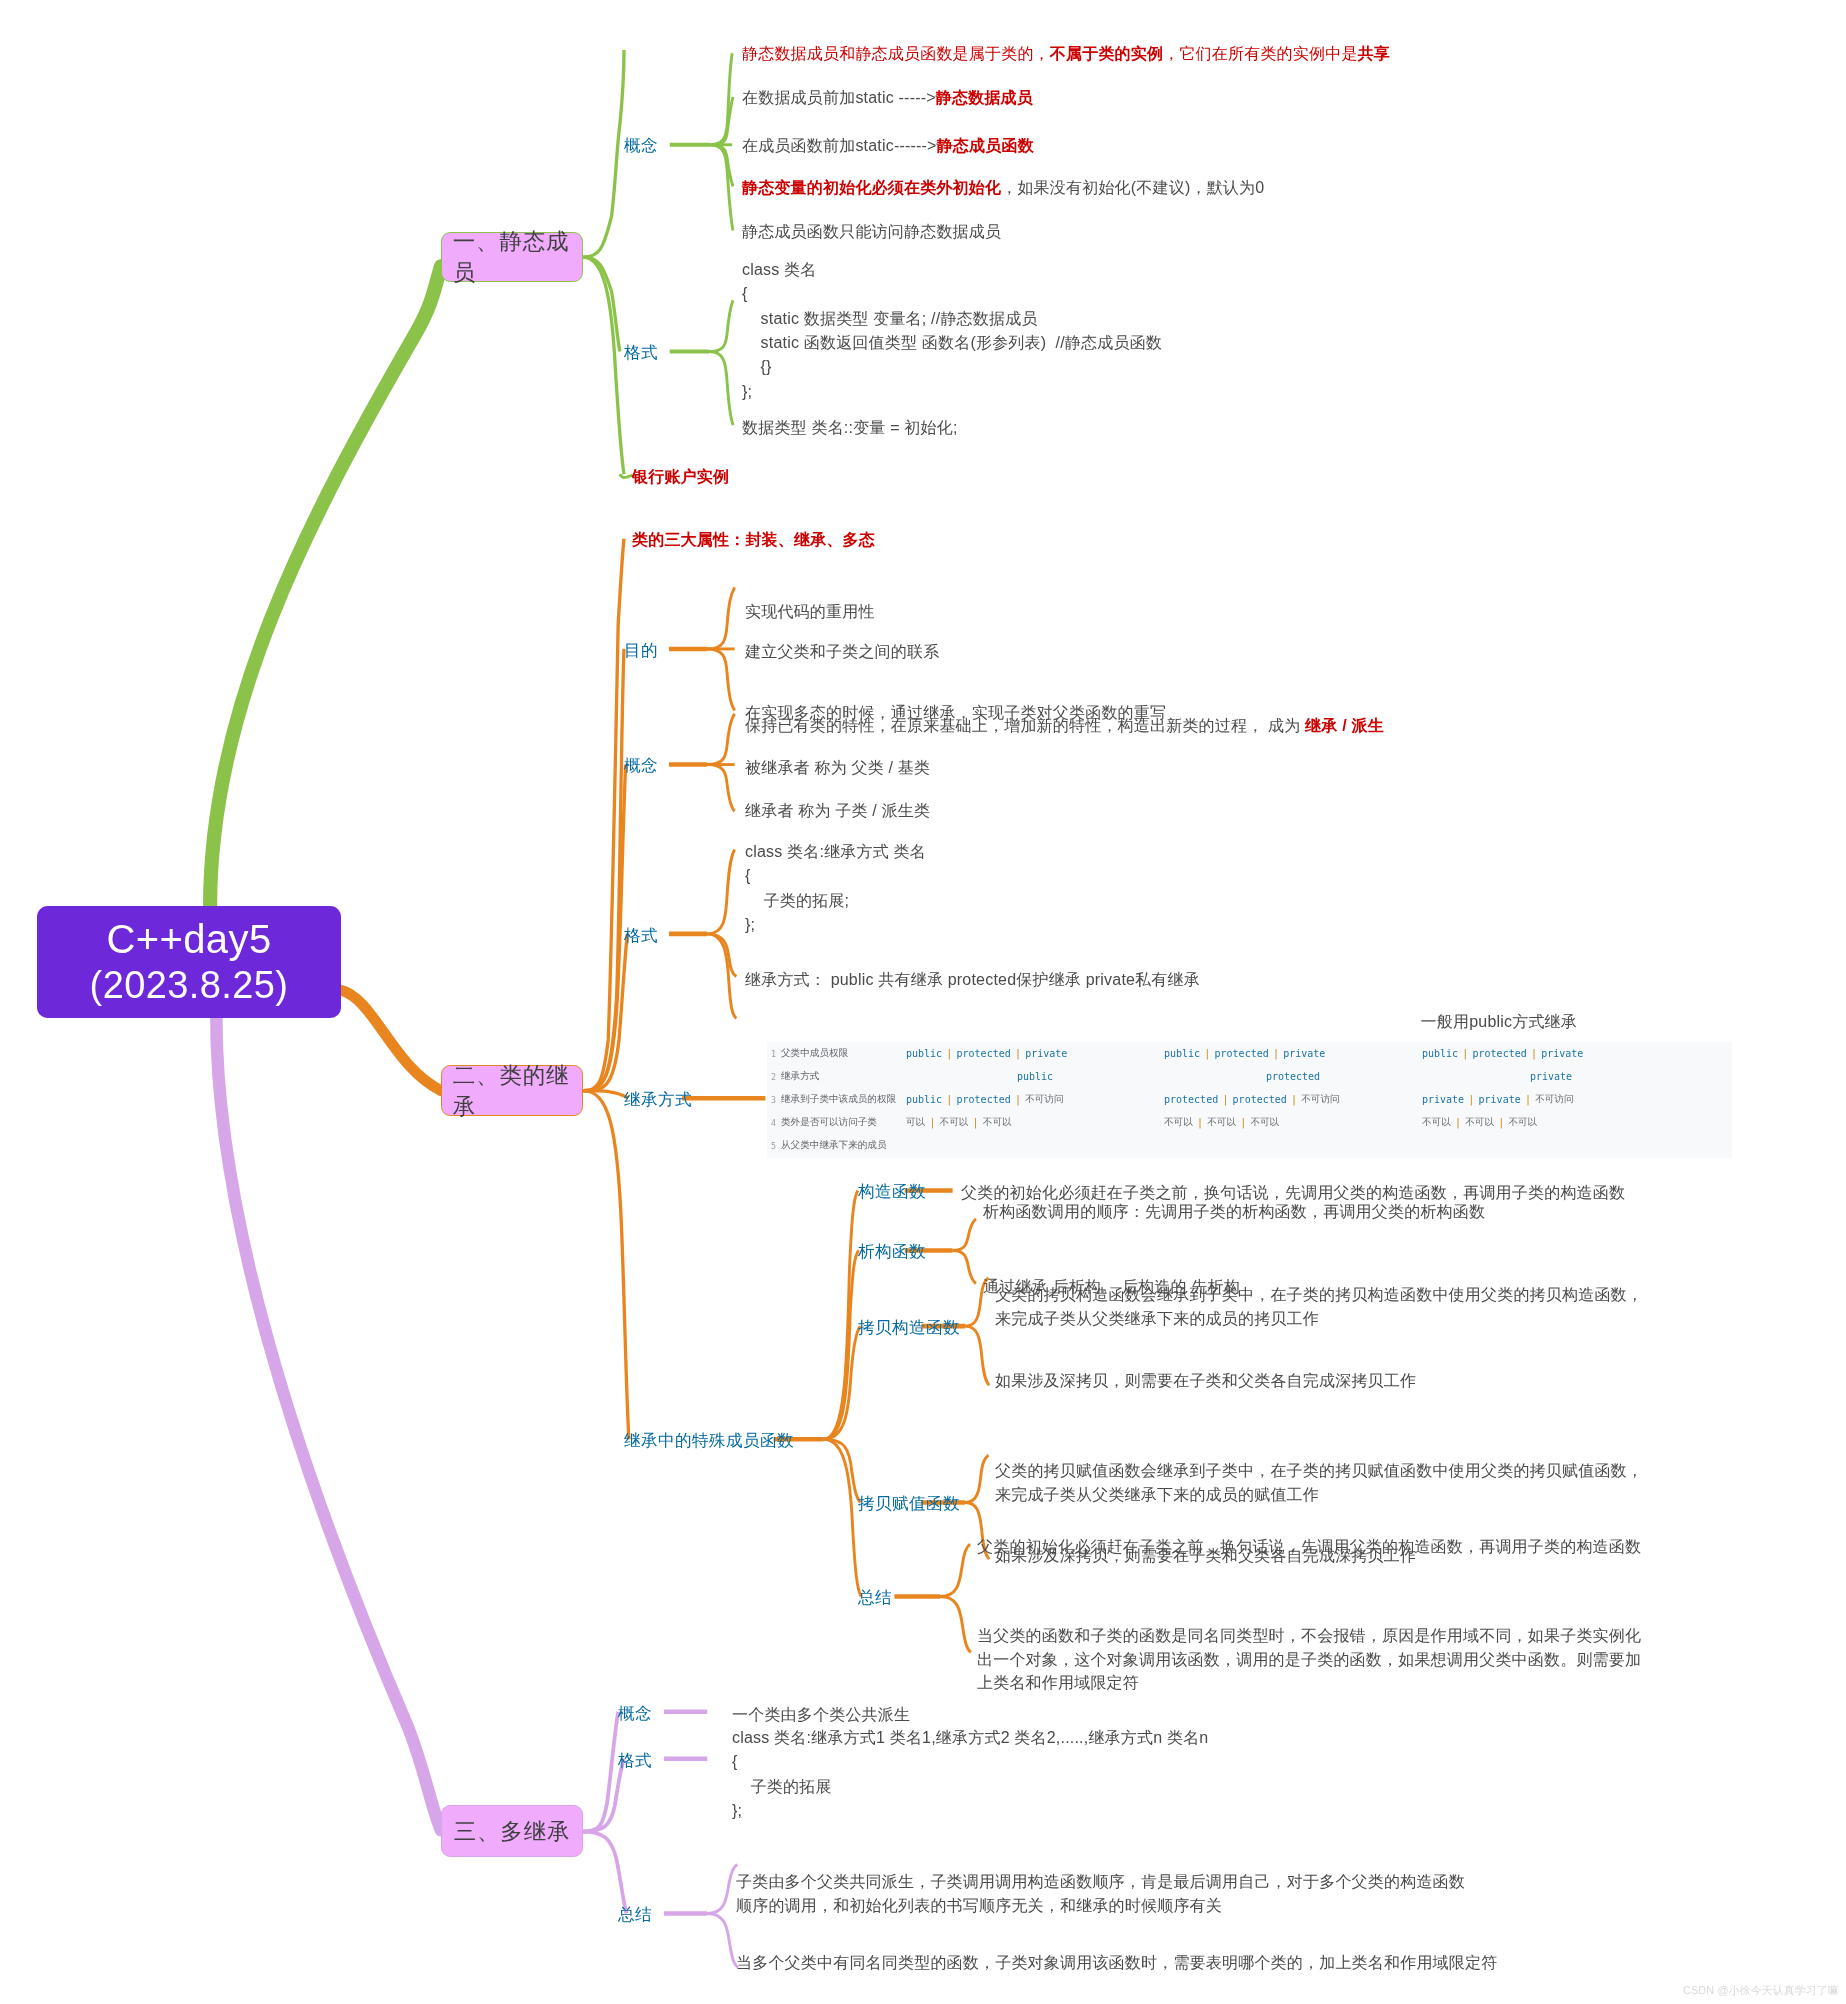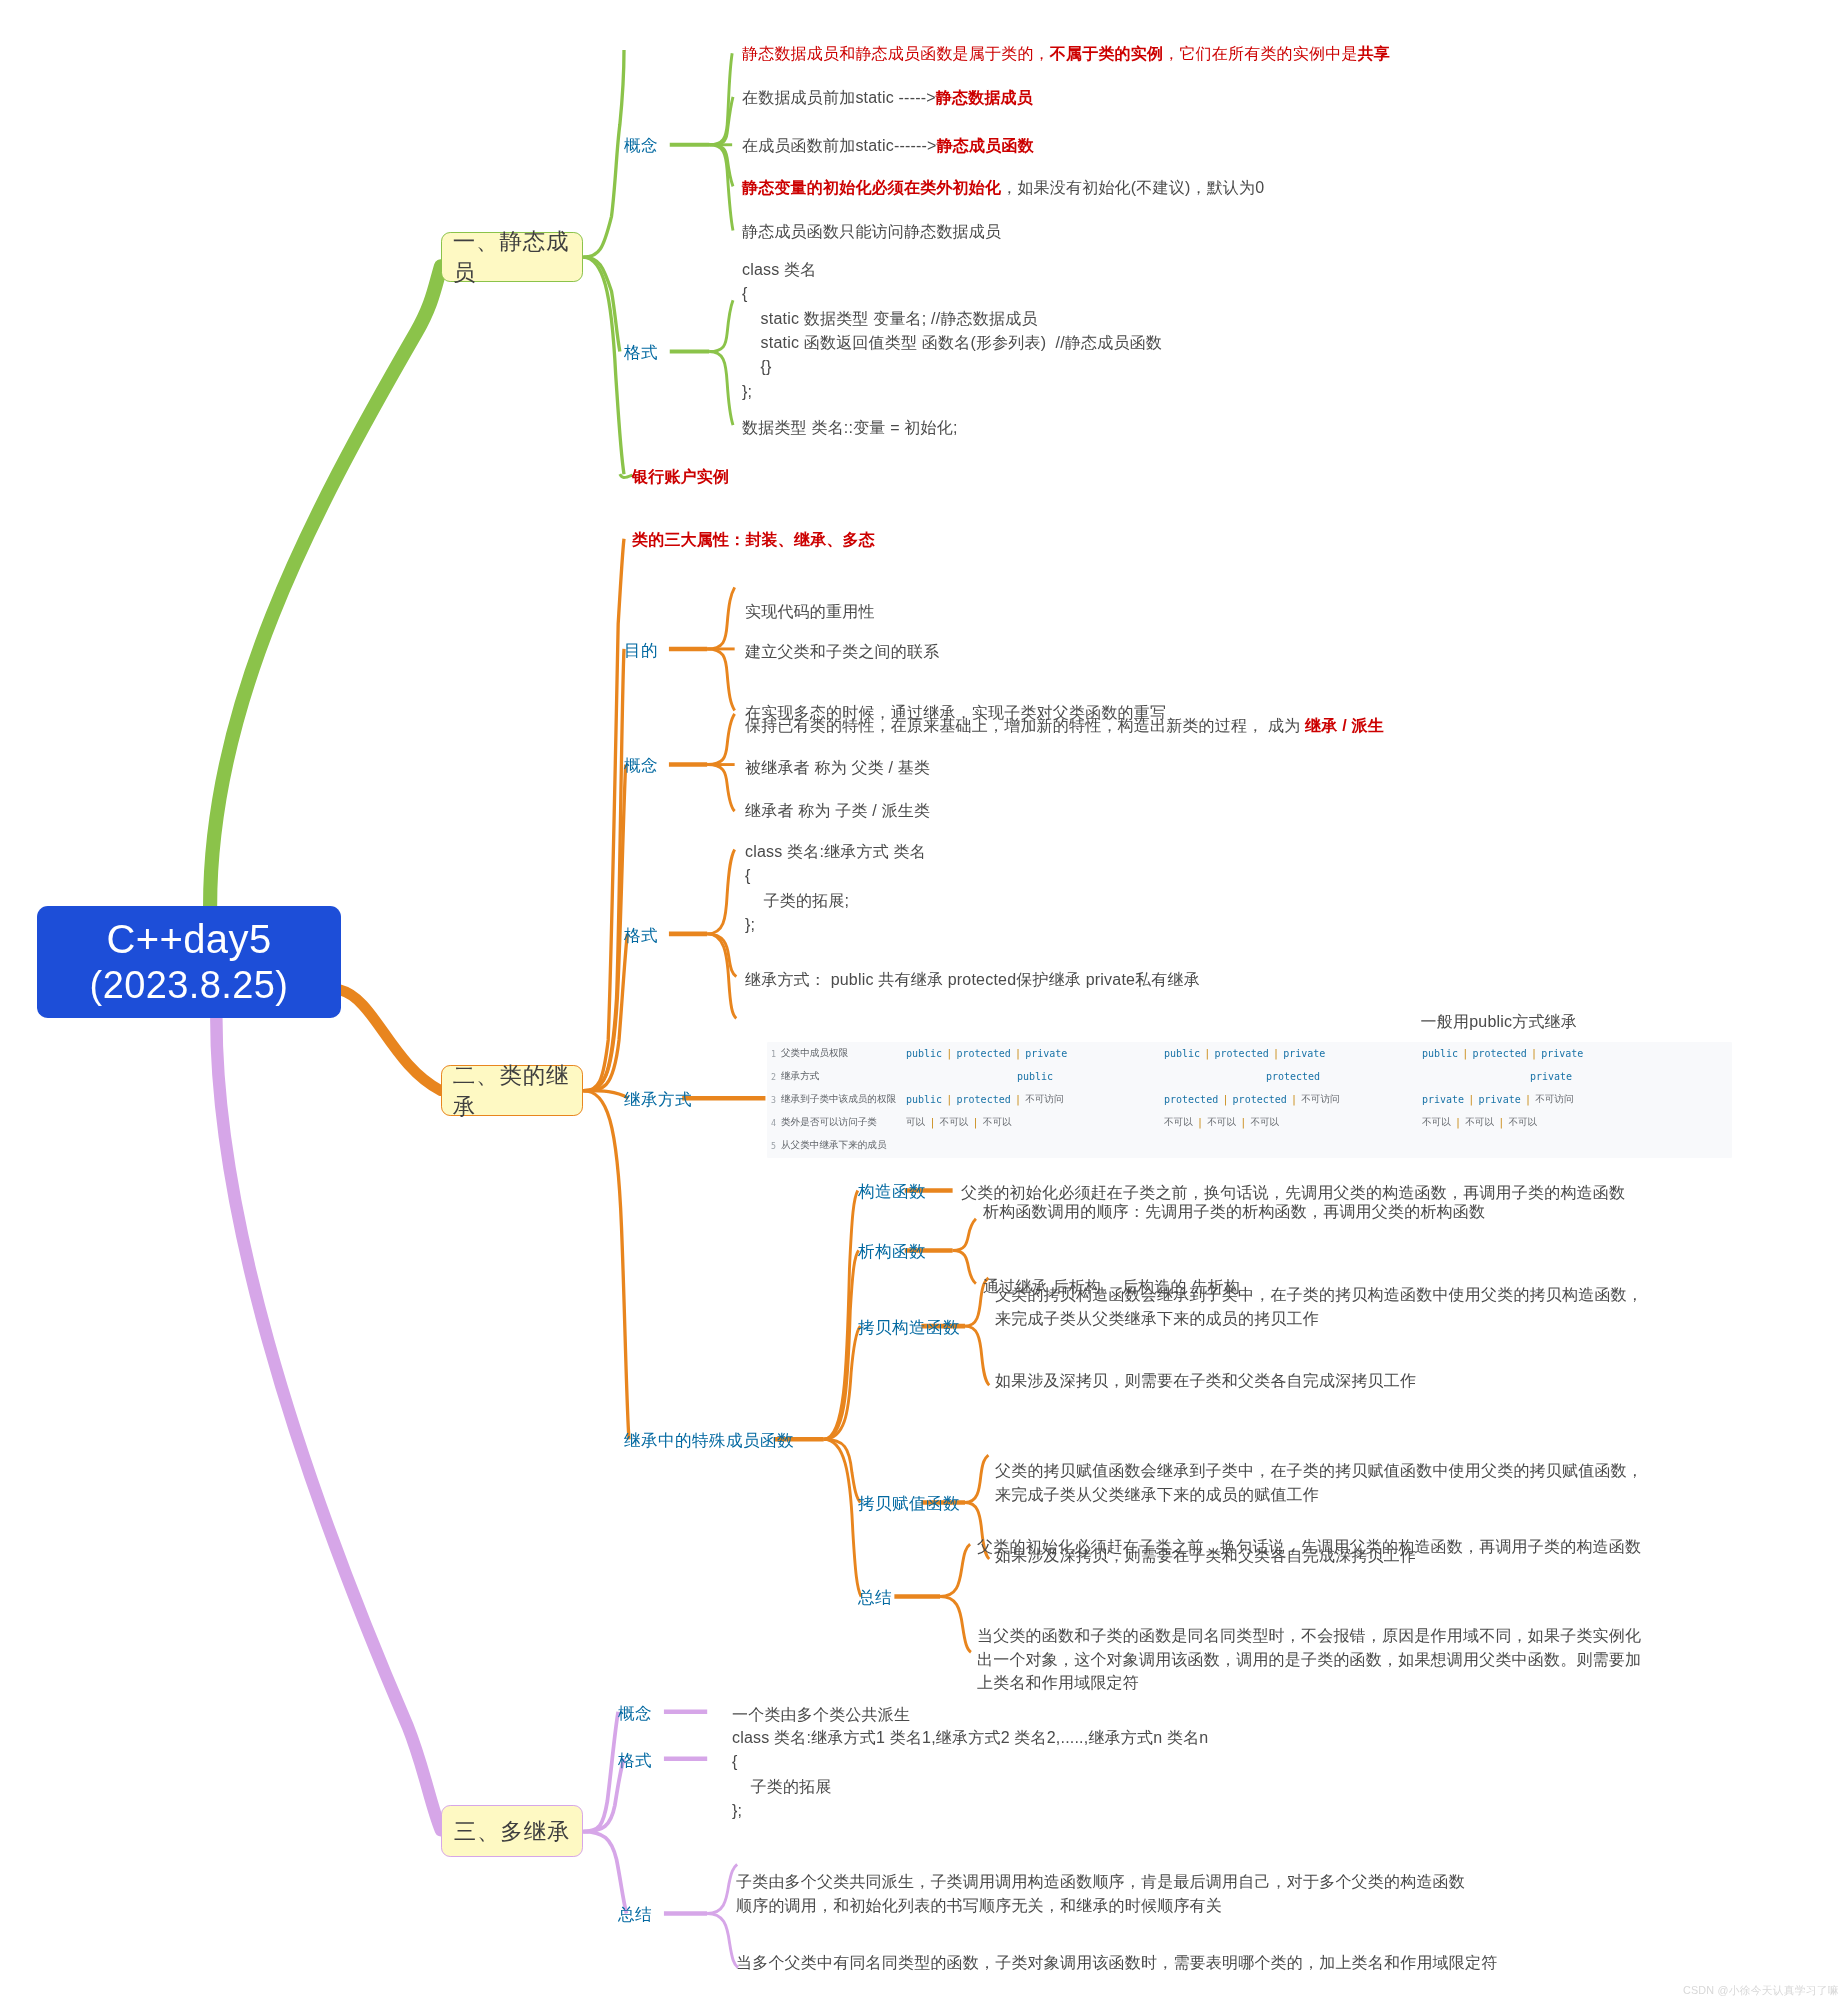--- a/index.html
+++ b/index.html
@@ -9,29 +9,29 @@
     font-family:"Liberation Sans","DejaVu Sans",sans-serif;
     color:#4a4a4a;
   }
   #edges { position:absolute; left:0; top:0; width:1847px; height:2005px; pointer-events:none; }
 
   .node { position:absolute; }
 
   
   .root {
     left:37px; top:906px; width:304px; height:112px;
-    background:#1d4ed8; border-radius:10.8px;
+    background:#6d28d9; border-radius:10.8px;
     display:flex; flex-direction:column; align-items:center; justify-content:center;
     color:#ffffff; font-size:40px; line-height:1.18; letter-spacing:0.4px;
   }
   .root .l2 { font-size:38px; }
 
   
   .branch {
-    border:1.7px solid #8bc34a; border-radius:9.2px; background:#fef9c3;
+    border:1.7px solid #8bc34a; border-radius:9.2px; background:#f0abfc;
     display:flex; align-items:center; justify-content:center;
     font-size:22.5px; color:#3f3f3f; letter-spacing:0.8px; padding:0 10.8px;
   }
   .branch.b1 { left:441px; top:232px;  width:142px; height:50px; border-color:#8bc34a; }
   .branch.b2 { left:441px; top:1065px; width:142px; height:51px; border-color:#e8851e; }
   .branch.b3 { left:441px; top:1805px; width:142px; height:52px; border-color:#d6a6e8; }
 
   
   .lbl {
     font-size:16.6px; color:#0369a1; white-space:nowrap; letter-spacing:0.4px;

